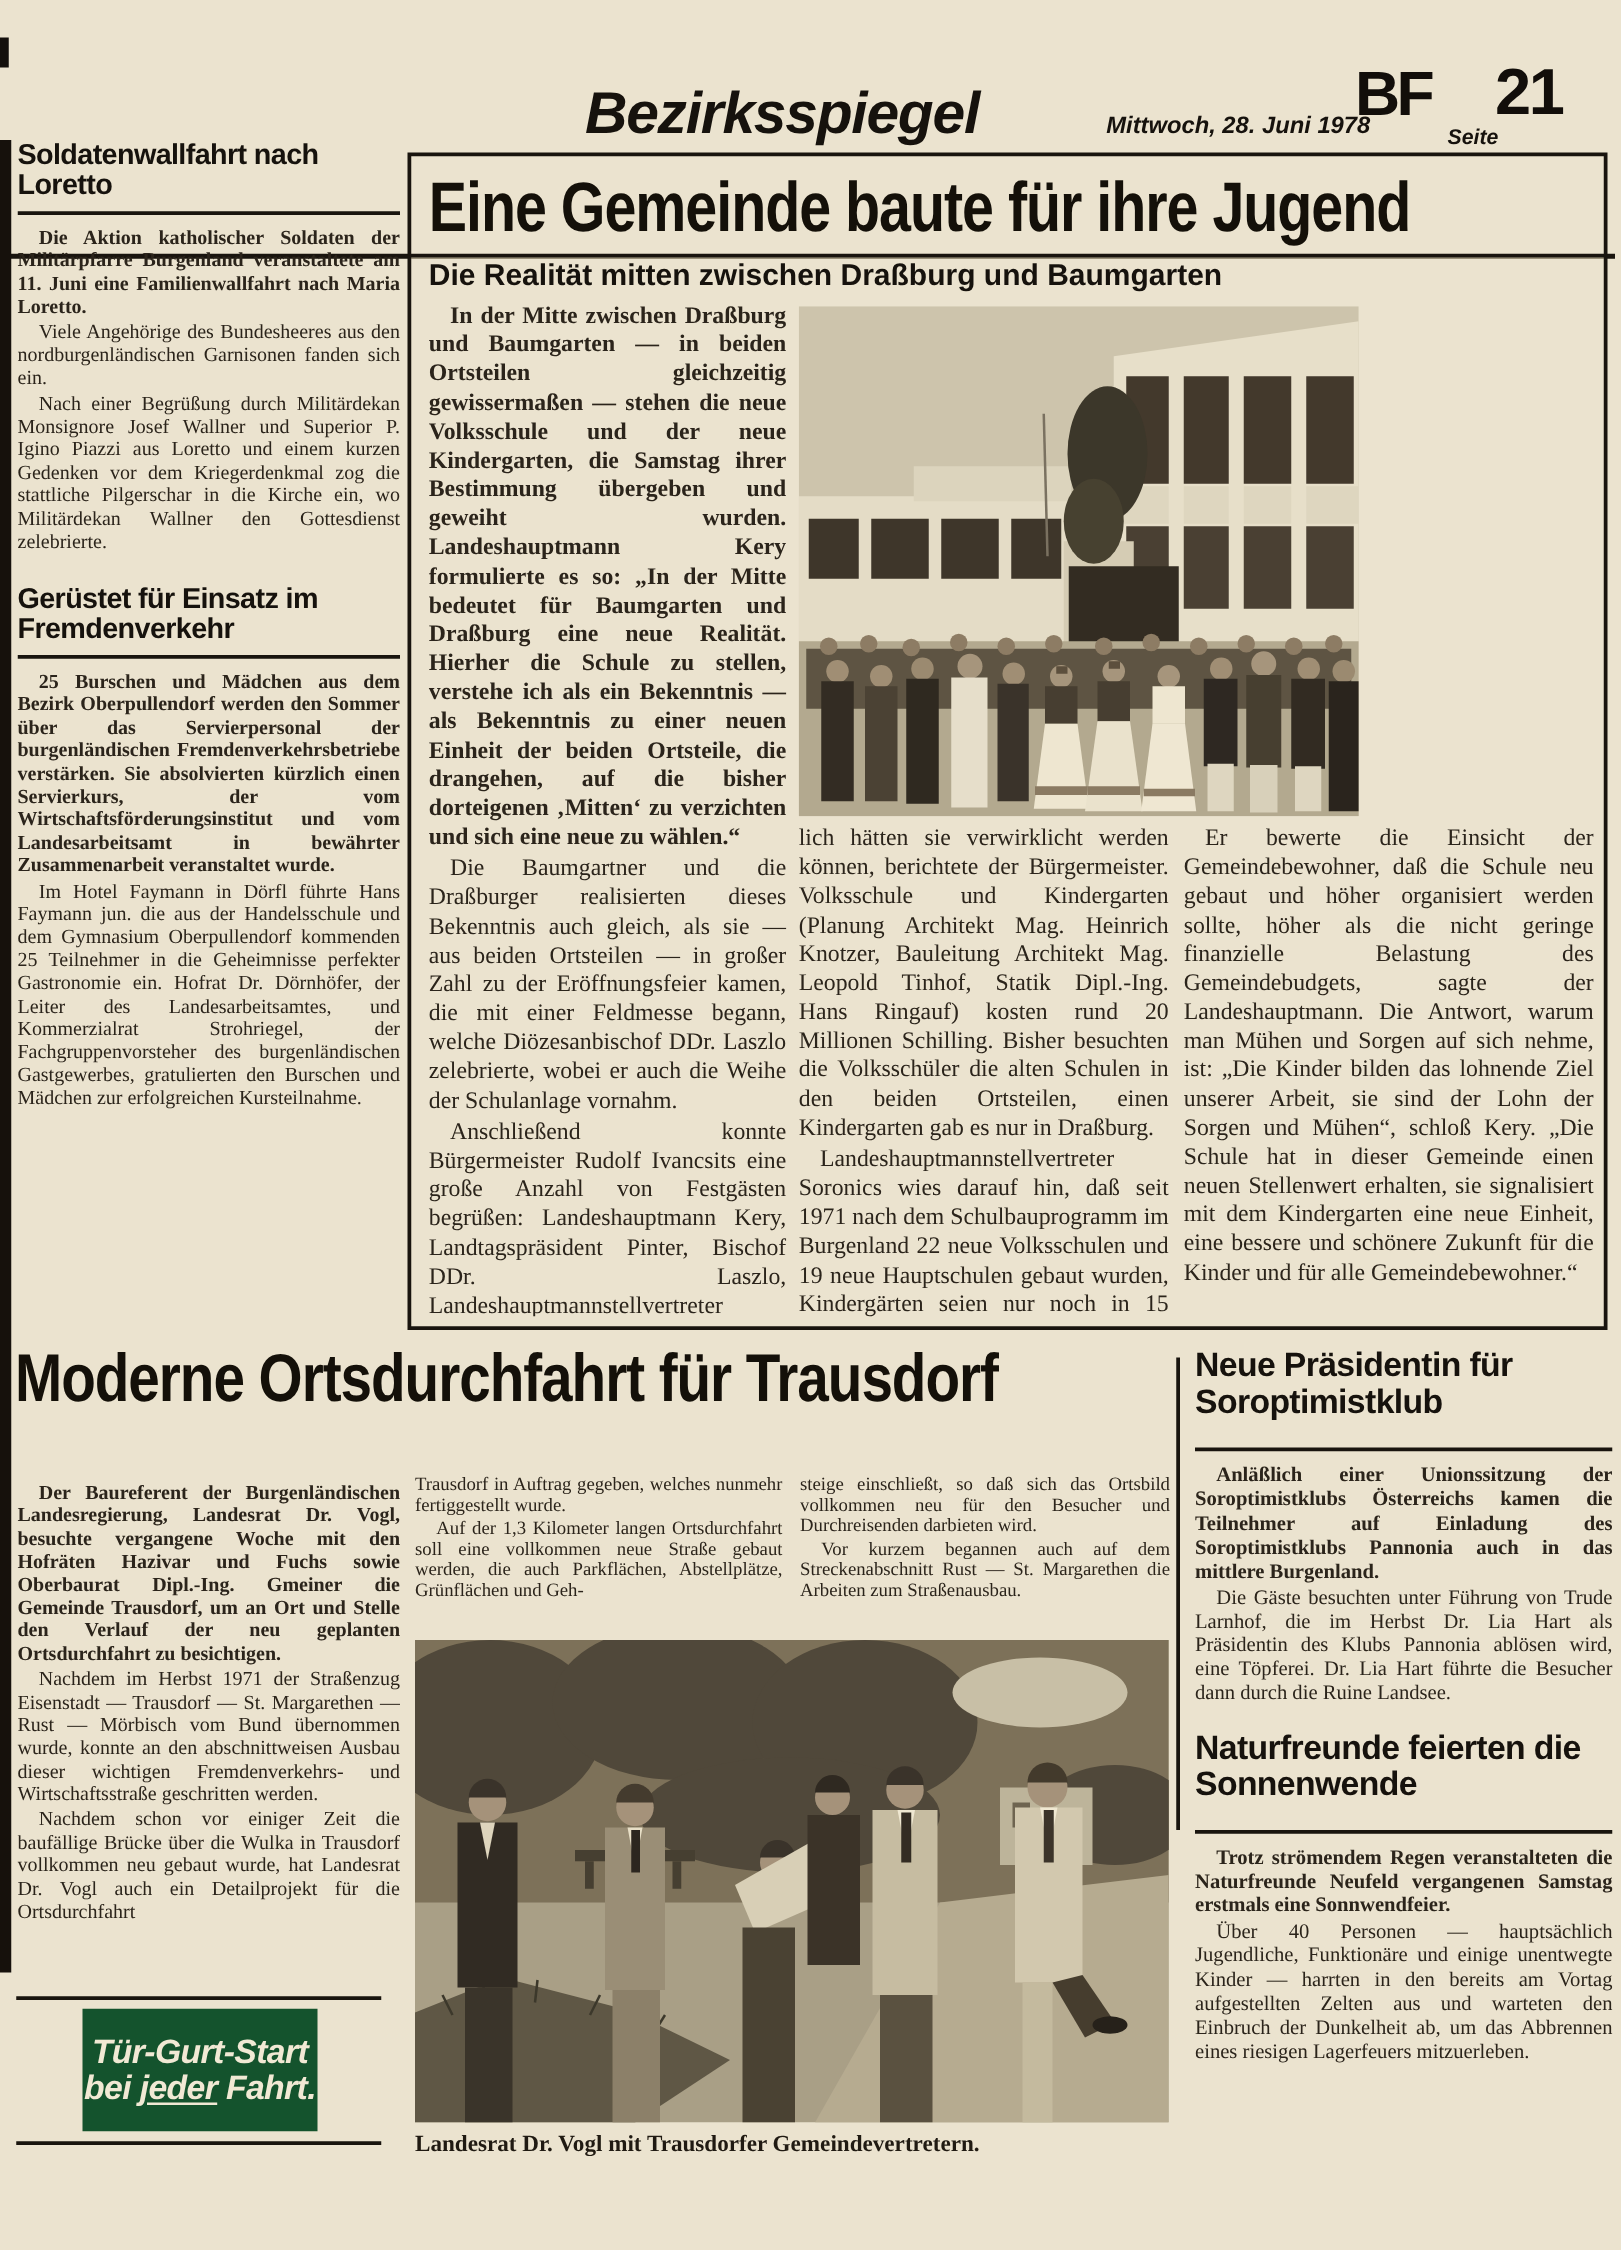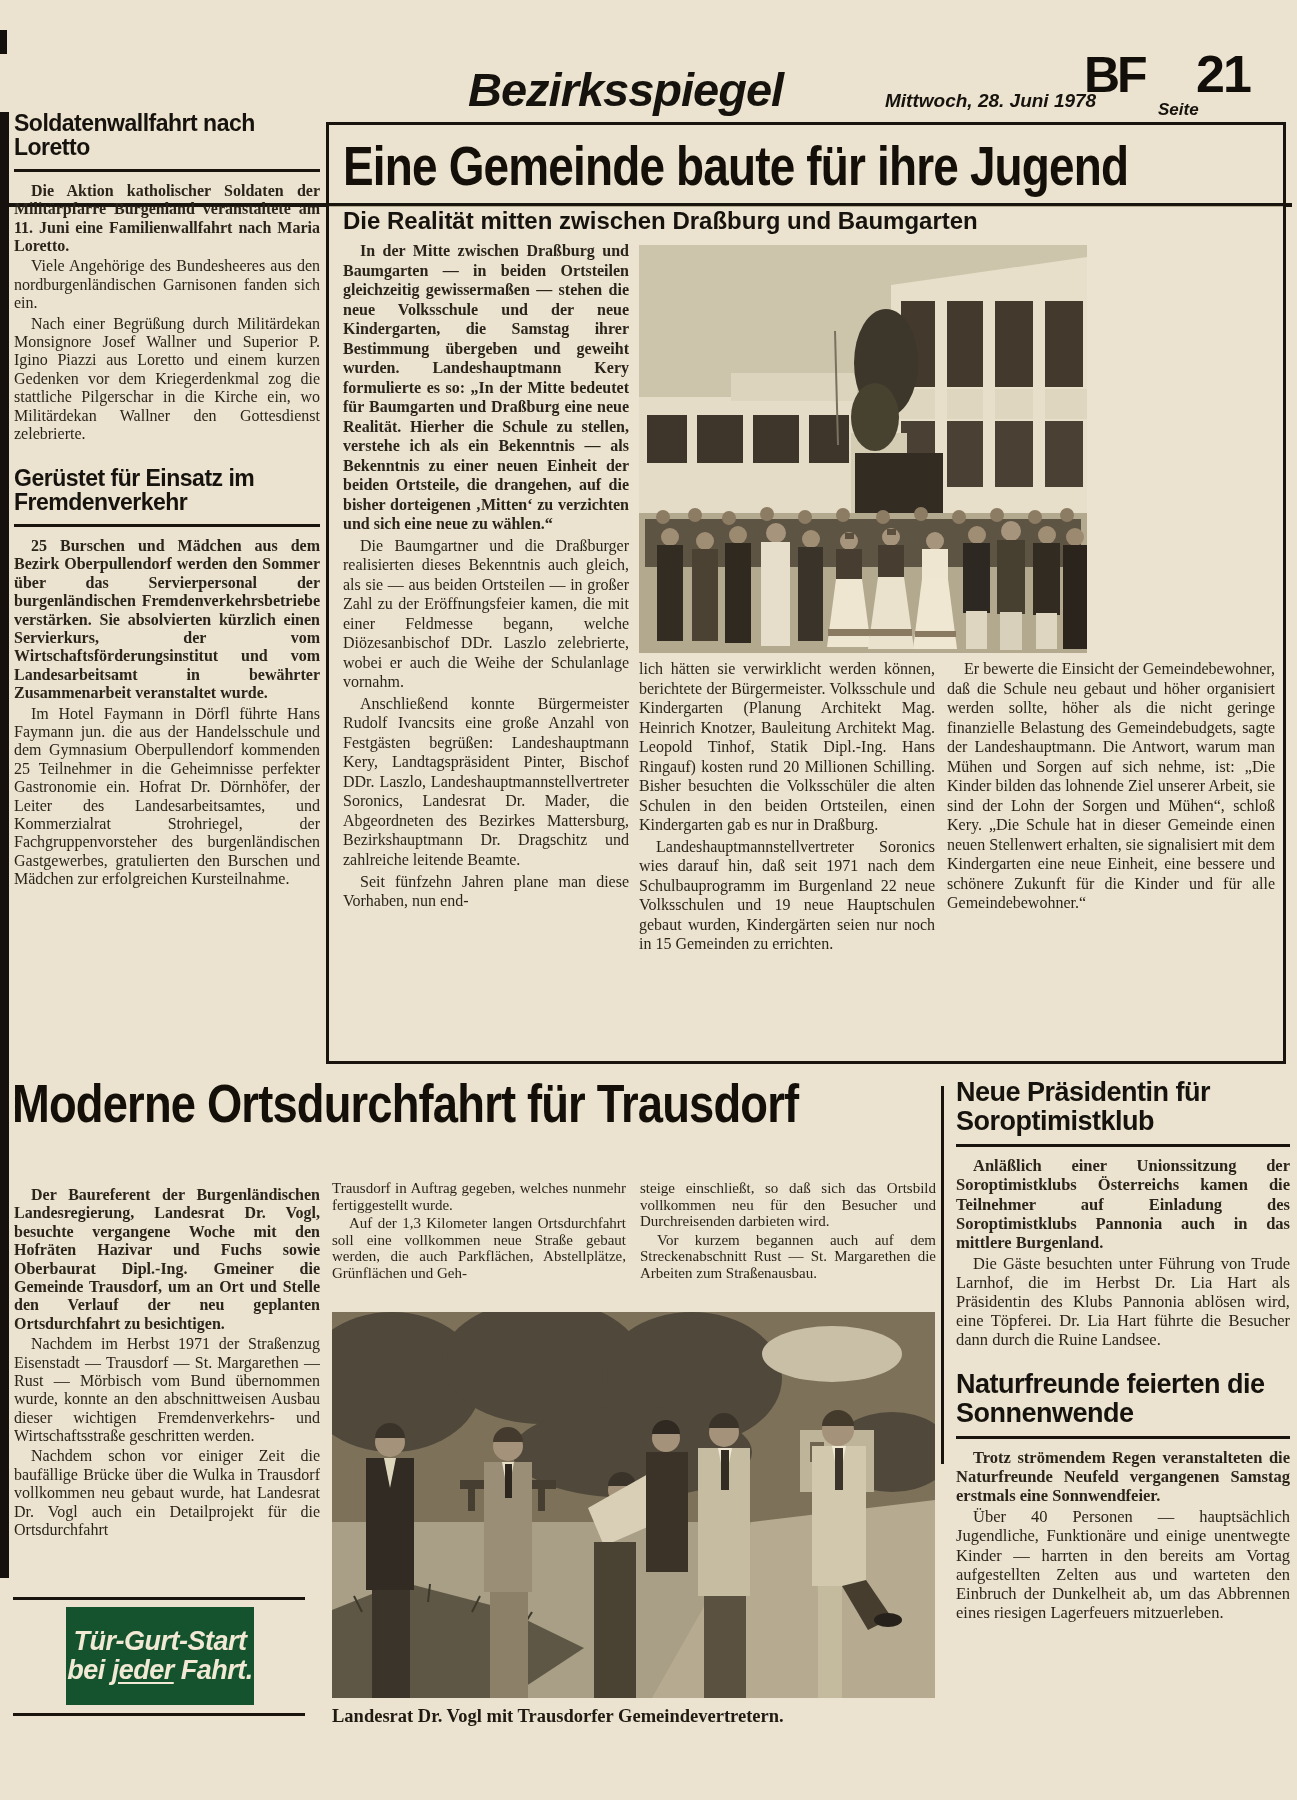--- a/index.html
+++ b/index.html
@@ -12,30 +12,30 @@
   #dateline{left:885px;top:90px;font:italic bold 19px "Liberation Sans",sans-serif;color:#16120d;}
   #logo-bf{left:1084px;top:46px;font:bold 50px "Liberation Sans",sans-serif;color:#120e0a;letter-spacing:-3px;}
   #seite{left:1158px;top:88px;font:italic bold 17px "Liberation Sans",sans-serif;color:#16120d;margin-top:12px;}
   #pagenum{left:1196px;top:44px;font:bold 52px "Liberation Sans",sans-serif;color:#120e0a;letter-spacing:-2px;}
   #toprule{left:8px;top:203px;width:1284px;height:4px;background:#19140e;}
   #leftbar{left:0;top:112px;width:9px;height:1466px;background:#16110c;}
   
   .col-head{font-family:"Liberation Sans",sans-serif;font-weight:bold;font-size:23px;line-height:1.04;
             letter-spacing:-0.5px;color:#16120d;border-bottom:3px solid #19140e;padding-bottom:9px;margin:0 0 10px 0;}
   .rc-head{font-family:"Liberation Sans",sans-serif;font-weight:bold;font-size:27px;line-height:1.08;
-            letter-spacing:-0.5px;color:#16120d;border-bottom:3px solid #19140e;padding-bottom:8px;margin:0 0 9px 0;}
+            letter-spacing:-0.5px;color:#16120d;border-bottom:3px solid #19140e;padding-bottom:22px;margin:0 0 9px 0;}
   
   .bp{margin:0 0 2px 0;text-align:justify;hyphens:auto;-webkit-hyphens:auto;overflow-wrap:break-word;}
   .ind{text-indent:17px;}
   .lead{font-weight:bold;}
   #lcol .bp{font-size:16px;line-height:1.15;font-family:Liberation Serif, serif;}
   #lcol .art2{margin-top:24px;}
   #rightcol .bp{font-size:16.5px;line-height:1.16;}
   #rightcol .art2{margin-top:20px;}
-  .boxcol .bp{font-size:16px;line-height:1.22;}
+  .boxcol .bp{font-size:19px;line-height:1.22;}
   #bcol1 .bp{font-size:16px;line-height:1.15;}
   #bcol2 .bp,#bcol3 .bp{font-size:15px;line-height:1.1;}
   
   #main-box{left:326px;top:122px;width:960px;height:942px;border:3px solid #19140e;box-sizing:border-box;}
   #box-headline{position:absolute;left:0;top:6px;width:100%;box-sizing:border-box;padding:2px 14px 8px 14px;
                 border-bottom:1px solid #b4aa8f;white-space:nowrap;}
   #box-headline .scale{display:inline-block;transform:scaleX(0.82);transform-origin:left center;
        font:bold 56px "Liberation Sans",sans-serif;color:#141009;letter-spacing:-1px;}
   #box-subtitle{position:absolute;left:14px;top:82px;font:bold 24px "Liberation Sans",sans-serif;color:#16120d;}
   #box-col1{position:absolute;left:14px;top:116px;width:286px;height:812px;overflow:hidden;}

